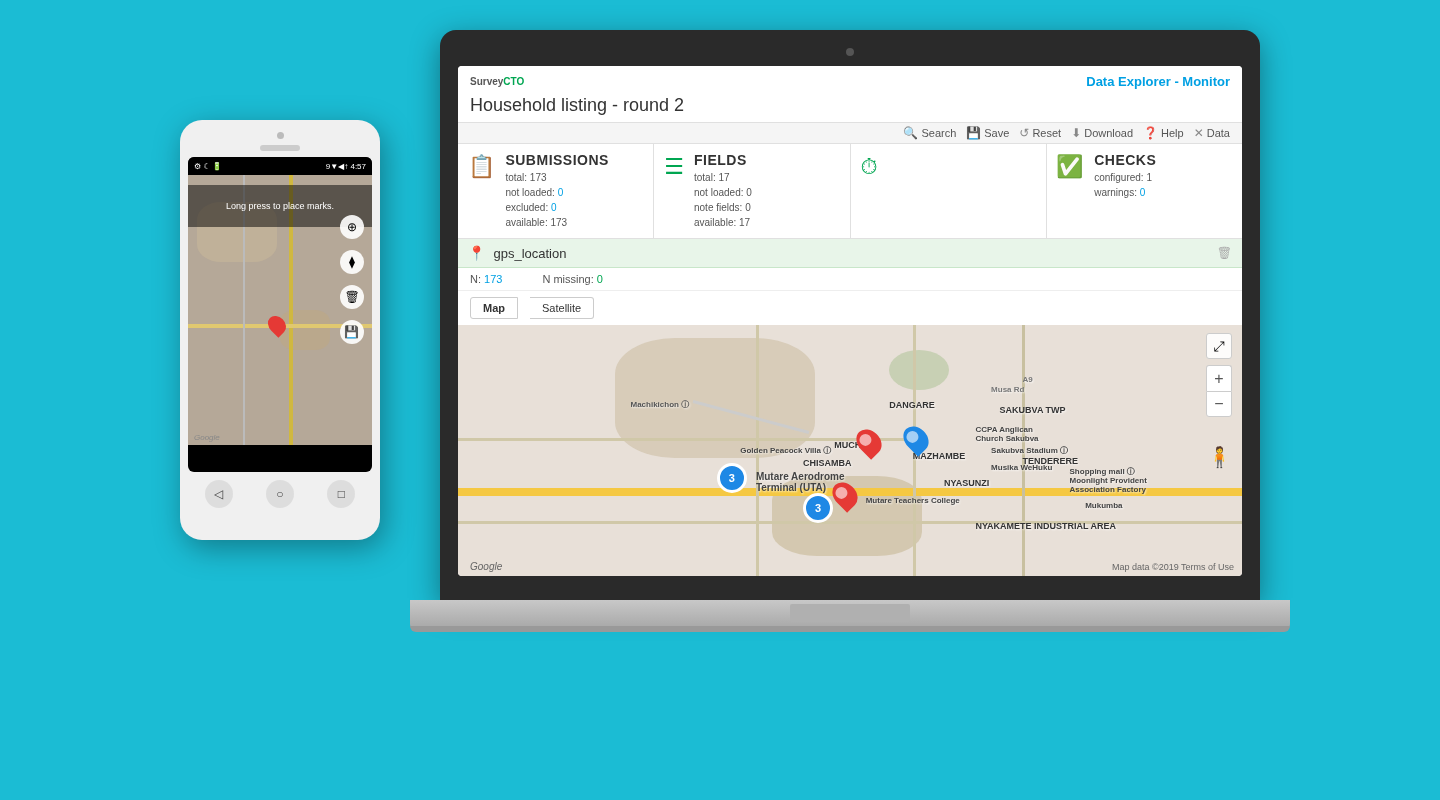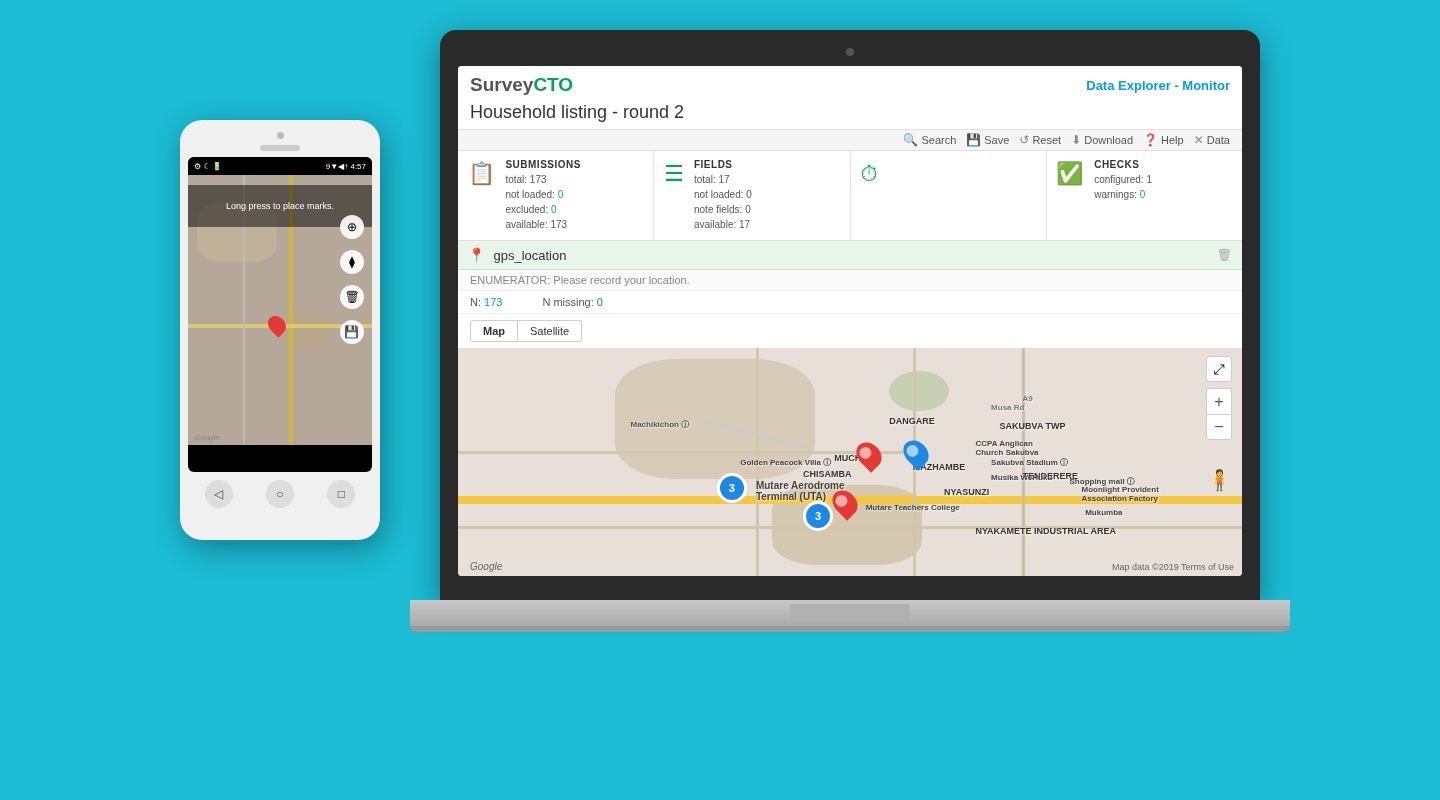--- a/index.html
+++ b/index.html
@@ -86,21 +86,21 @@
     }
 
     .app-header {
       display: flex;
       justify-content: space-between;
       align-items: center;
       padding: 8px 12px 4px;
       background: #fff;
     }
     .logo {
-      font-size: 19px;
+      font-size: 10px;
       font-weight: bold;
     }
     .logo-survey { color: #555; }
     .logo-cto { color: #00a651; }
     .app-title-link {
       color: #00a0e3;
       font-size: 13px;
       font-weight: 600;
       margin-left: 36px;
     }
@@ -147,21 +147,21 @@
       gap: 10px;
     }
     .stat-block:last-child { border-right: none; }
     .stat-icon {
       font-size: 22px;
       margin-top: 2px;
     }
     .stat-content { flex: 1; }
     .stat-label {
       font-weight: bold;
-      font-size: 10px;
+      font-size: 14px;
       color: #333;
       letter-spacing: 0.5px;
       text-transform: uppercase;
       margin-bottom: 2px;
     }
     .stat-line {
       font-size: 10px;
       color: #555;
       line-height: 1.5;
     }
@@ -195,21 +195,21 @@
       border-bottom: 1px solid #eee;
       font-size: 11px;
     }
     .field-stat-item { color: #555; }
     .field-stat-item .val { color: #00a0e3; }
     .field-stat-item .val-zero { color: #00a651; }
 
     .map-controls {
       display: flex;
       padding: 6px 12px;
-      gap: 0;
+      gap: 12px;
       background: #fff;
     }
     .map-btn {
       padding: 4px 12px;
       font-size: 11px;
       border: 1px solid #ccc;
       background: #fff;
       cursor: pointer;
       color: #333;
     }
@@ -565,21 +565,20 @@
             </div>
           </div>
         </div>
 
         <div class="field-bar">
           <span class="field-icon">📍</span>
           <span class="field-name">gps_location</span>
           <span class="field-trash">🗑</span>
         </div>
 
-        <div class="field-description">ENUMERATOR: Please record your location.</div>
 
         <div class="field-stats">
           <div class="field-stat-item">
             <span>N:</span>
             <span class="val">173</span>
           </div>
           <div class="field-stat-item">
             <span>N missing:</span>
             <span class="val-zero">0</span>
           </div>
@@ -613,21 +612,21 @@
           <div class="map-label" style="top:50%;left:58%;">MAZHAMBE</div>
           <div class="map-label" style="top:61%;left:62%;">NYASUNZI</div>
           <div class="map-label" style="top:78%;left:66%;">NYAKAMETE INDUSTRIAL AREA</div>
 
           <div class="map-label" style="top:14%;left:22%;font-size:8px;color:#555;margin-top:39px;">Machikichon ⓘ</div>
           <div class="map-label" style="top:58%;left:38%;font-size:10px;color:#444;">Mutare Aerodrome<br>Terminal (UTA)</div>
           <div class="map-label" style="top:68%;left:52%;font-size:8px;color:#444;">Mutare Teachers College</div>
           <div class="map-label" style="top:40%;left:66%;font-size:8px;color:#444;">CCPA Anglican<br>Church Sakubva</div>
           <div class="map-label" style="top:48%;left:68%;font-size:8px;color:#444;">Sakubva Stadium ⓘ</div>
           <div class="map-label" style="top:55%;left:68%;font-size:8px;color:#444;">Musika WeHuku</div>
-          <div class="map-label" style="top:60%;left:78%;font-size:8px;color:#444;margin-left:12px;">Moonlight Provident<br>Association Factory</div>
+          <div class="map-label" style="top:60%;left:78%;font-size:8px;color:#444;">Moonlight Provident<br>Association Factory</div>
           <div class="map-label" style="top:48%;left:36%;font-size:8px;color:#444;">Golden Peacock Villa ⓘ</div>
           <div class="map-label" style="top:70%;left:80%;font-size:8px;color:#444;">Mukumba</div>
           <div class="map-label" style="top:56%;left:78%;font-size:8px;color:#444;">Shopping mall ⓘ</div>
           <div class="map-label" style="top:24%;left:68%;font-size:8px;color:#777;">Musa Rd</div>
           <div class="map-label" style="top:20%;left:72%;font-size:8px;color:#777;font-weight:bold;">A9</div>
 
           <div class="map-pin red" style="top:41%;left:51%;"></div>
           <div class="map-pin red" style="top:62%;left:48%;"></div>
 
           <div class="map-pin blue" style="top:40%;left:57%;"></div>

